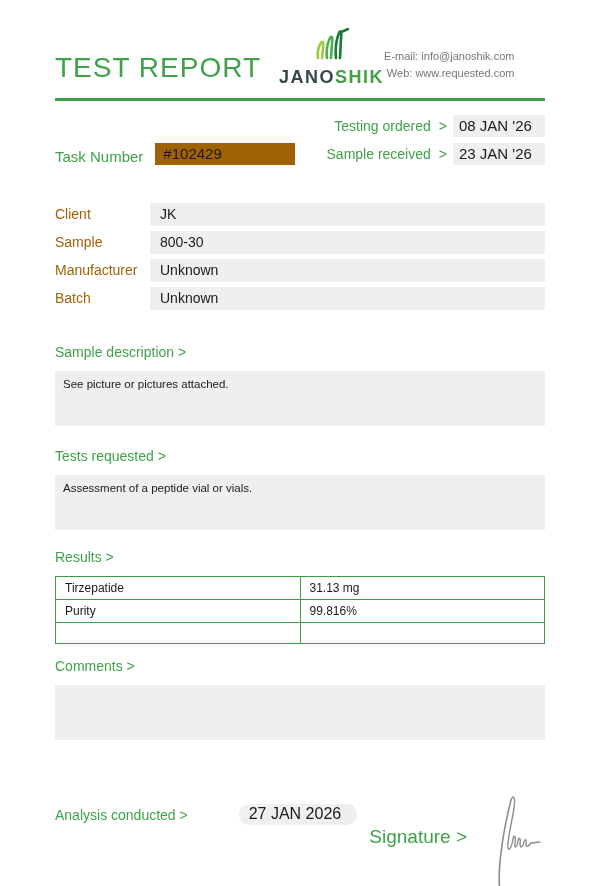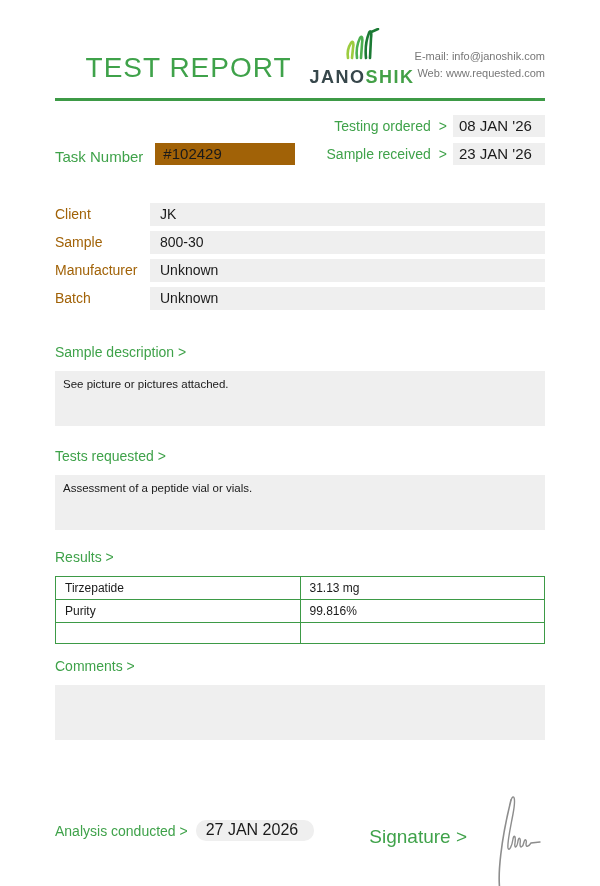--- a/index.html
+++ b/index.html
@@ -14,21 +14,21 @@
   }
   .page {
     width: 600px;
     height: 886px;
     padding: 28px 55px 0 55px;
   }
 
   
   .header {
     display: flex;
-    justify-content: flex-end;
+    justify-content: flex-start;
     align-items: flex-end;
   }
   .report-title {
     font-size: 28px;
     font-weight: 500;
     letter-spacing: 1px;
     color: #3fa24a;
     padding-bottom: 2px;
   }
   .logo-block {
@@ -143,21 +143,21 @@
   .results-table td.col-value { width: 50%; }
 
   
   .footer-row {
     display: flex;
     align-items: flex-start;
     margin-top: 48px;
     position: relative;
     height: 110px;
   }
-  .analysis-group { display: flex; margin-top: 32px; }
+  .analysis-group { display: flex; margin-top: 16px; gap: 43px; }
   .analysis-label { font-size: 14px; color: #3fa24a; padding-top: 3px; white-space: nowrap; }
   .analysis-value {
     background: #efefef;
     font-size: 16px;
     padding: 1px 10px 2px 10px;
     margin-left: 8px;
     width: 118px;
     white-space: nowrap;
     border-radius: 10px;
   }

